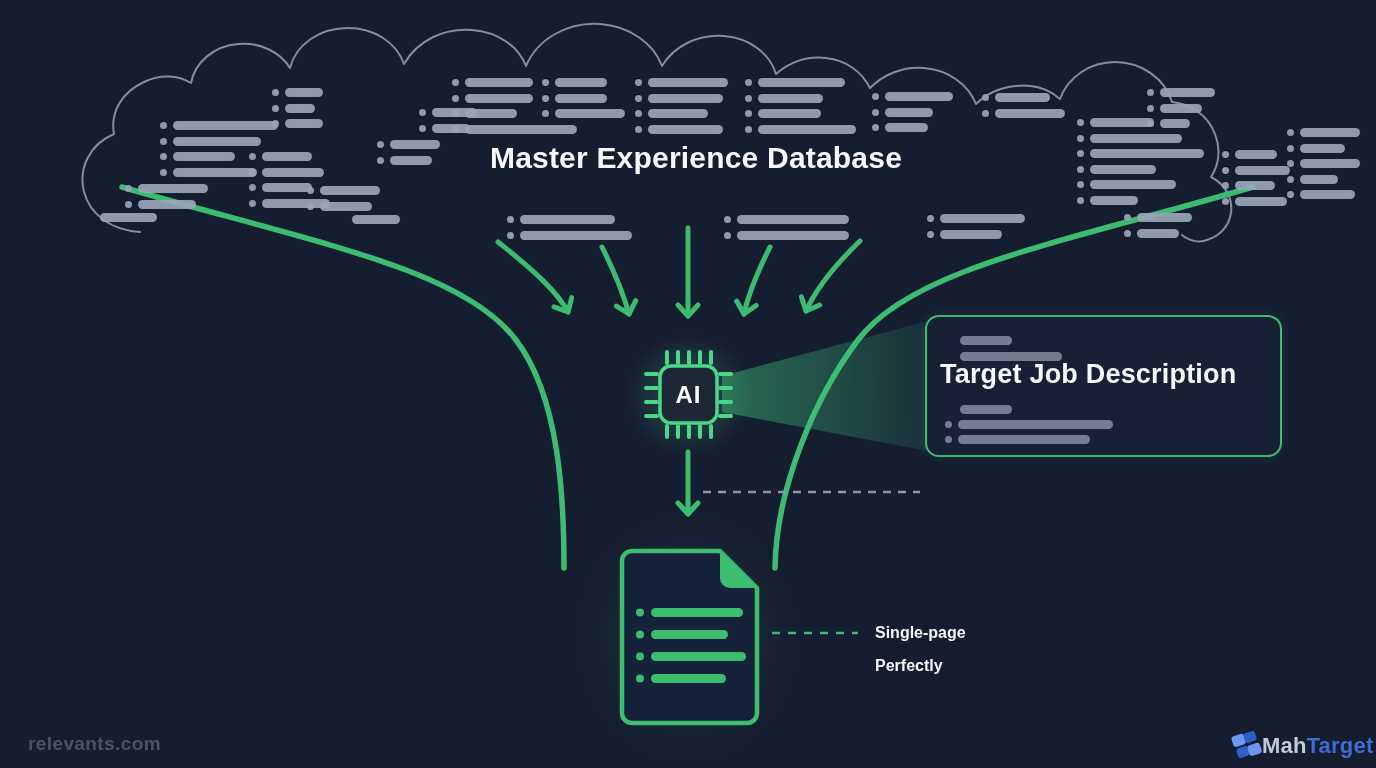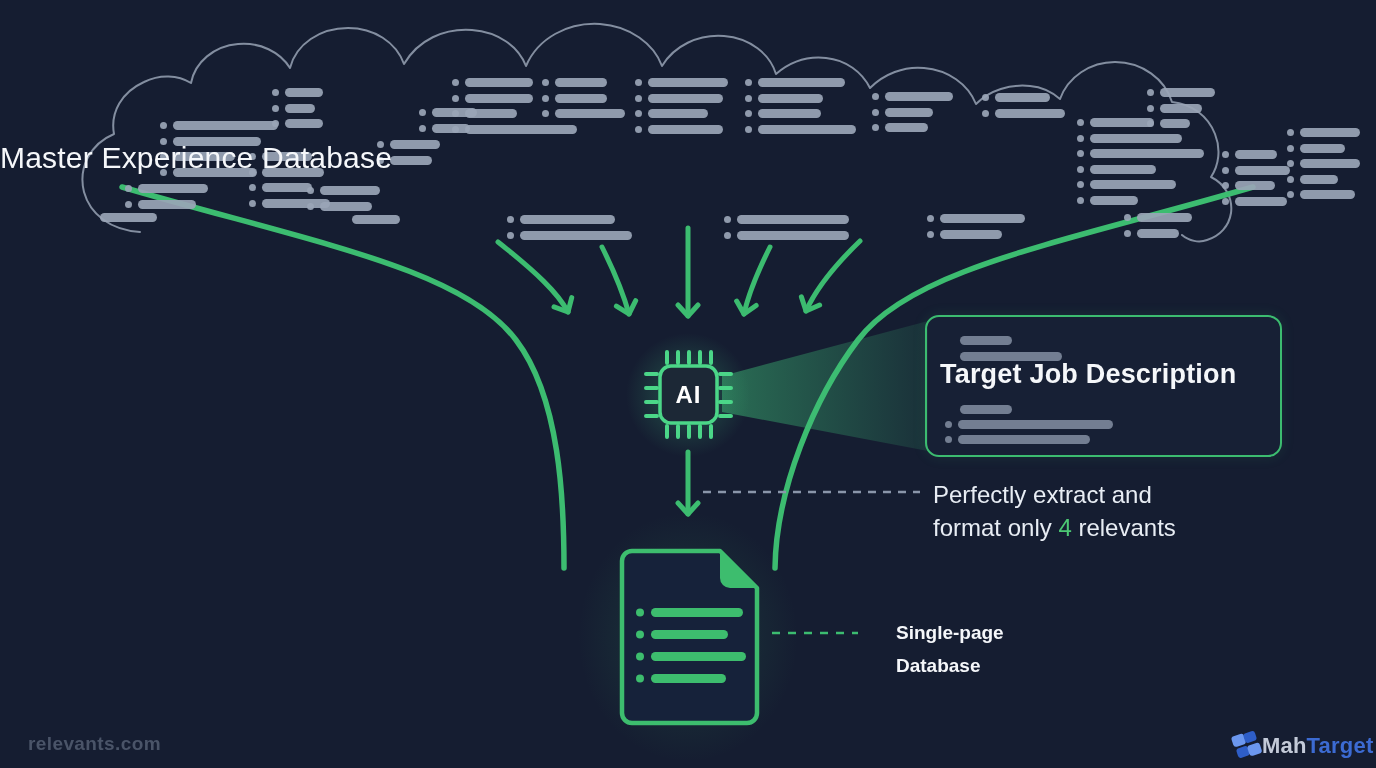--- a/index.html
+++ b/index.html
@@ -6,22 +6,22 @@
   #canvas{
     position:relative;width:1376px;height:768px;overflow:hidden;
     background:var(--bg,#151d31);
     font-family:"Liberation Sans", sans-serif;
   }
   #art{position:absolute;left:0;top:0;}
   .abs{position:absolute;}
   .skel-bar{position:absolute;height:9px;border-radius:5px;background:var(--skel,#9aa5b6);opacity:.92;}
   .skel-dot{position:absolute;width:7px;height:7px;border-radius:50%;background:var(--skel,#9aa5b6);opacity:.92;}
   .cloud-title{
-    left:0;right:0;top:141px;text-align:left;
-    font-size:30px;font-weight:normal;color:var(--title,#f5f7fa);letter-spacing:.2px;
+    left:16px;right:0;top:141px;text-align:center;
+    font-size:30px;font-weight:bold;color:var(--title,#f5f7fa);letter-spacing:.2px;
   }
   .cloud-subtitle{
     left:0;right:0;top:181px;text-align:center;
     font-size:22px;color:var(--subtle,#8b95a7);
   }
   .chip-label{
     left:660px;top:366px;width:57px;height:57px;line-height:57px;text-align:center;
     font-size:24px;font-weight:bold;color:#fff;letter-spacing:1px;
   }
   .target-box{
@@ -30,21 +30,21 @@
     box-shadow:0 0 14px rgba(60,188,112,.12);
   }
   .target-title{
     left:940px;top:359px;font-size:27px;font-weight:bold;color:var(--title,#f5f7fa);letter-spacing:.2px;
   }
   .extract-note{
     left:933px;top:478px;width:300px;font-size:24px;line-height:33px;color:var(--body,#e8edf4);
   }
   .extract-note .num{color:var(--accentnum,#4cc874);}
   .doc-label{
-    left:896px;top:616px;font-size:19px;font-weight:bold;line-height:33px;color:var(--title,#f2f4f8);
+    left:875px;top:616px;font-size:16px;font-weight:bold;line-height:33px;color:var(--title,#f2f4f8);
   }
   .site-credit{
     left:28px;top:733px;font-size:19px;font-weight:bold;color:var(--footer,#4a5468);letter-spacing:.4px;
   }
   .brand{left:1262px;top:733px;font-size:22px;font-weight:bold;letter-spacing:.2px;white-space:nowrap;}
   .brand .g{color:var(--brandgray,#c3cad8);}
   .brand .b{color:var(--brandblue,#3c6bd2);}
 </style>
 </head>
 <body>
@@ -277,28 +277,24 @@
       <div class="skel-bar" style="left: 958px; top: 435px; width: 132px;"></div>
     </div>
 
   <div class="abs cloud-title">Master Experience Database</div>
 
   <div class="abs chip-label">AI</div>
 
   <div class="abs target-box"></div>
   <div class="abs target-title">Target Job Description</div>
 
-  <div class="abs extract-note">
-    <span>Perfectly extract and</span><br>
-    <span>format only </span><span class="num">4</span><span> relevants</span>
-  </div>
 
   <div class="abs doc-label">
     <span>Single-page</span><br>
-    <span>Database</span>
+    <span>Perfectly</span>
   </div>
 
   <div class="abs site-credit">relevants.com</div>
   <div class="abs brand">
     <span class="g">Mah</span><span class="b">Target</span>
   </div>
 
 </div>
 
 </body></html>

